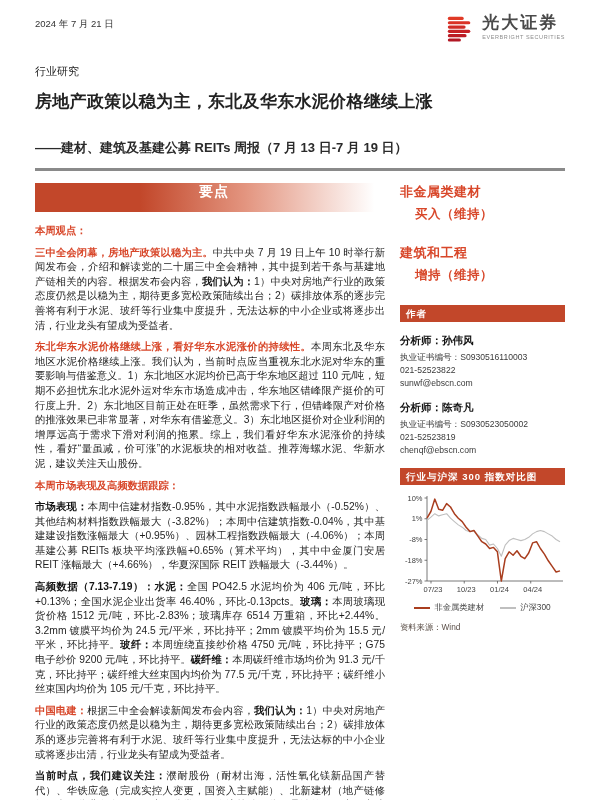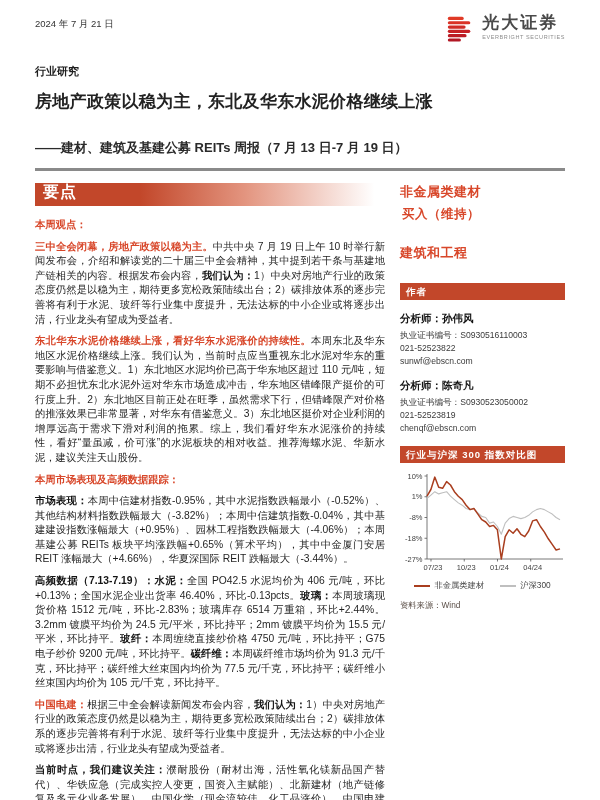--- a/index.html
+++ b/index.html
@@ -16,41 +16,41 @@
     font-family:"Liberation Sans","DejaVu Sans",sans-serif;
     color:var(--ink);
   }
   .page{width:600px;height:800px;padding:14px 35px 3px 35px;}
   
   .top-row{display:flex;justify-content:space-between;align-items:flex-start;}
   .date{font-size:9.5px;color:#333;padding-top:4px;}
   .brand{display:flex;gap:7px;}
   .brand-txt .cn{font-size:17px;font-weight:bold;color:#4a4a4a;letter-spacing:2px;line-height:1.1;}
   .brand-txt .en{font-size:5.5px;color:#8c8c8c;letter-spacing:.6px;margin-top:1px;}
-  .category{font-size:11px;font-weight:bold;margin-top:16px;}
+  .category{font-size:11px;font-weight:normal;margin-top:16px;}
   .title{font-size:17px;font-weight:bold;color:#222;margin-top:11px;letter-spacing:.3px;}
   .subtitle{font-size:13px;font-weight:bold;color:#2a2a2a;margin-top:26px;}
   .rule{height:3px;background:var(--rule);margin-top:11px;}
   
   .columns{display:flex;gap:15px;margin-top:12px;}
   .left{width:350px;}
   .right{width:165px;}
   
-  .kp-bar{height:23px;background:linear-gradient(90deg,var(--red-bar) 0%,var(--red-bar) 30%,rgba(222,130,105,.85) 60%,rgba(255,255,255,0) 97%);
-    color:#fff;font-size:16px;font-weight:bold;line-height:17px;padding-left:8px;letter-spacing:1px;}
+  .kp-bar{height:29px;background:linear-gradient(90deg,var(--red-bar) 0%,var(--red-bar) 30%,rgba(222,130,105,.85) 60%,rgba(255,255,255,0) 97%);
+    color:#fff;font-size:14px;font-weight:bold;line-height:17px;padding-left:8px;letter-spacing:1px;text-align:center;}
   .kp-body{margin-top:12px;font-size:10.3px;line-height:14.6px;text-align:justify;color:var(--ink);}
   .kp-body p{margin-bottom:7px;}
   .kp-h{color:var(--red-text);font-weight:bold;}
   .run-redbold{color:var(--red-text);font-weight:bold;}
   .run-bold{font-weight:bold;color:#141414;}
   .run-normal{}
   
   .rating-block{margin-bottom:21px;}
   .rating-industry{font-size:13px;font-weight:bold;color:var(--red-text);letter-spacing:.5px;}
-  .rating-value{font-size:12.5px;font-weight:bold;color:var(--red-text);margin-top:5px;padding-left:2px;letter-spacing:.5px;}
+  .rating-value{font-size:12.5px;font-weight:bold;color:var(--red-text);margin-top:5px;padding-left:2px;letter-spacing:.5px;margin-left:13px;}
   .side-bar-label{height:17px;background:var(--red-bar);color:#fff;font-size:9.5px;font-weight:bold;line-height:17px;padding-left:6px;letter-spacing:1px;}
   .authors{margin-top:12px;}
   .analyst{margin-bottom:11px;}
   .analyst-name{font-size:10.5px;font-weight:bold;color:#141414;margin-bottom:3px;}
   .analyst-meta{font-size:8.6px;color:#3a3a3a;line-height:13px;}
   .chart-block{margin-top:10px;}
   .chart-wrap{margin-top:8px;}
   svg text{font-family:"Liberation Sans","DejaVu Sans",sans-serif;}
   .legend{display:flex;justify-content:center;gap:16px;margin-top:2px;align-items:center;}
   .legend-item{display:flex;align-items:center;gap:4px;font-size:8.3px;color:#444;}
@@ -108,20 +108,21 @@
 
     <div class="right">
 
       <div class="rating-block">
         <div class="rating-industry">非金属类建材</div>
         <div class="rating-value">买入（维持）</div>
       </div>
 
       <div class="rating-block">
         <div class="rating-industry">建筑和工程</div>
+        <div class="rating-value">增持（维持）</div>
       </div>
 
       <div class="side-bar-label">作者</div>
       <div class="authors">
         <div class="analyst">
           <div class="analyst-name">分析师：孙伟风</div>
           <div class="analyst-meta">执业证书编号：S0930516110003</div>
           <div class="analyst-meta">021-52523822</div>
           <div class="analyst-meta">sunwf@ebscn.com</div>
         </div>

